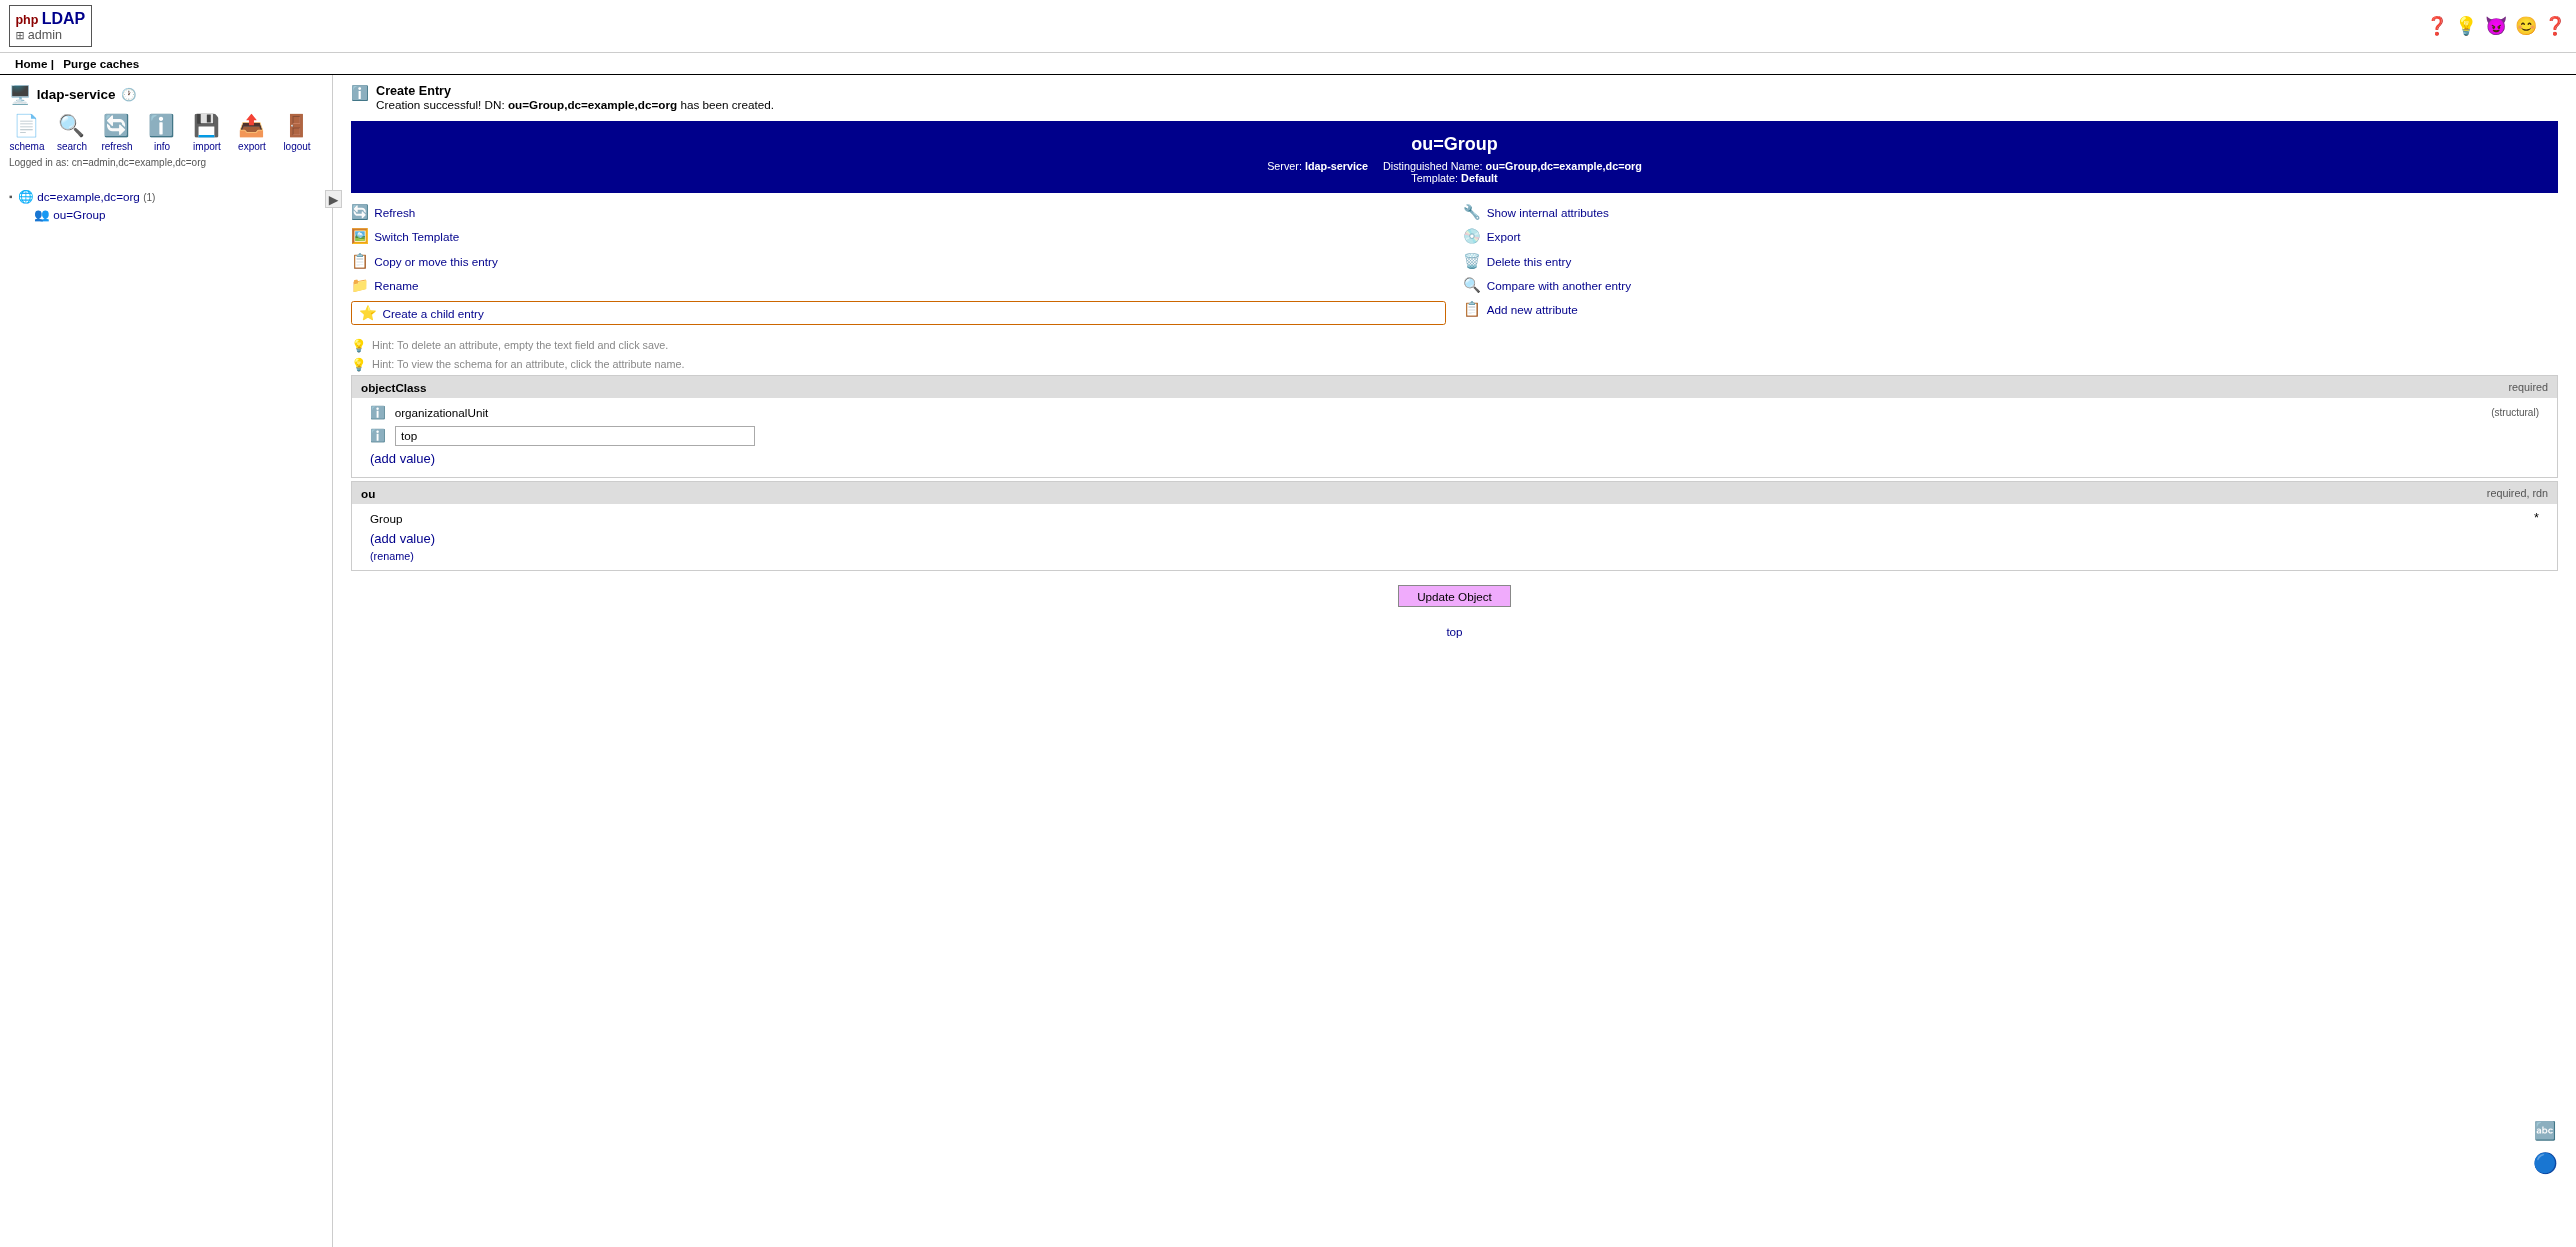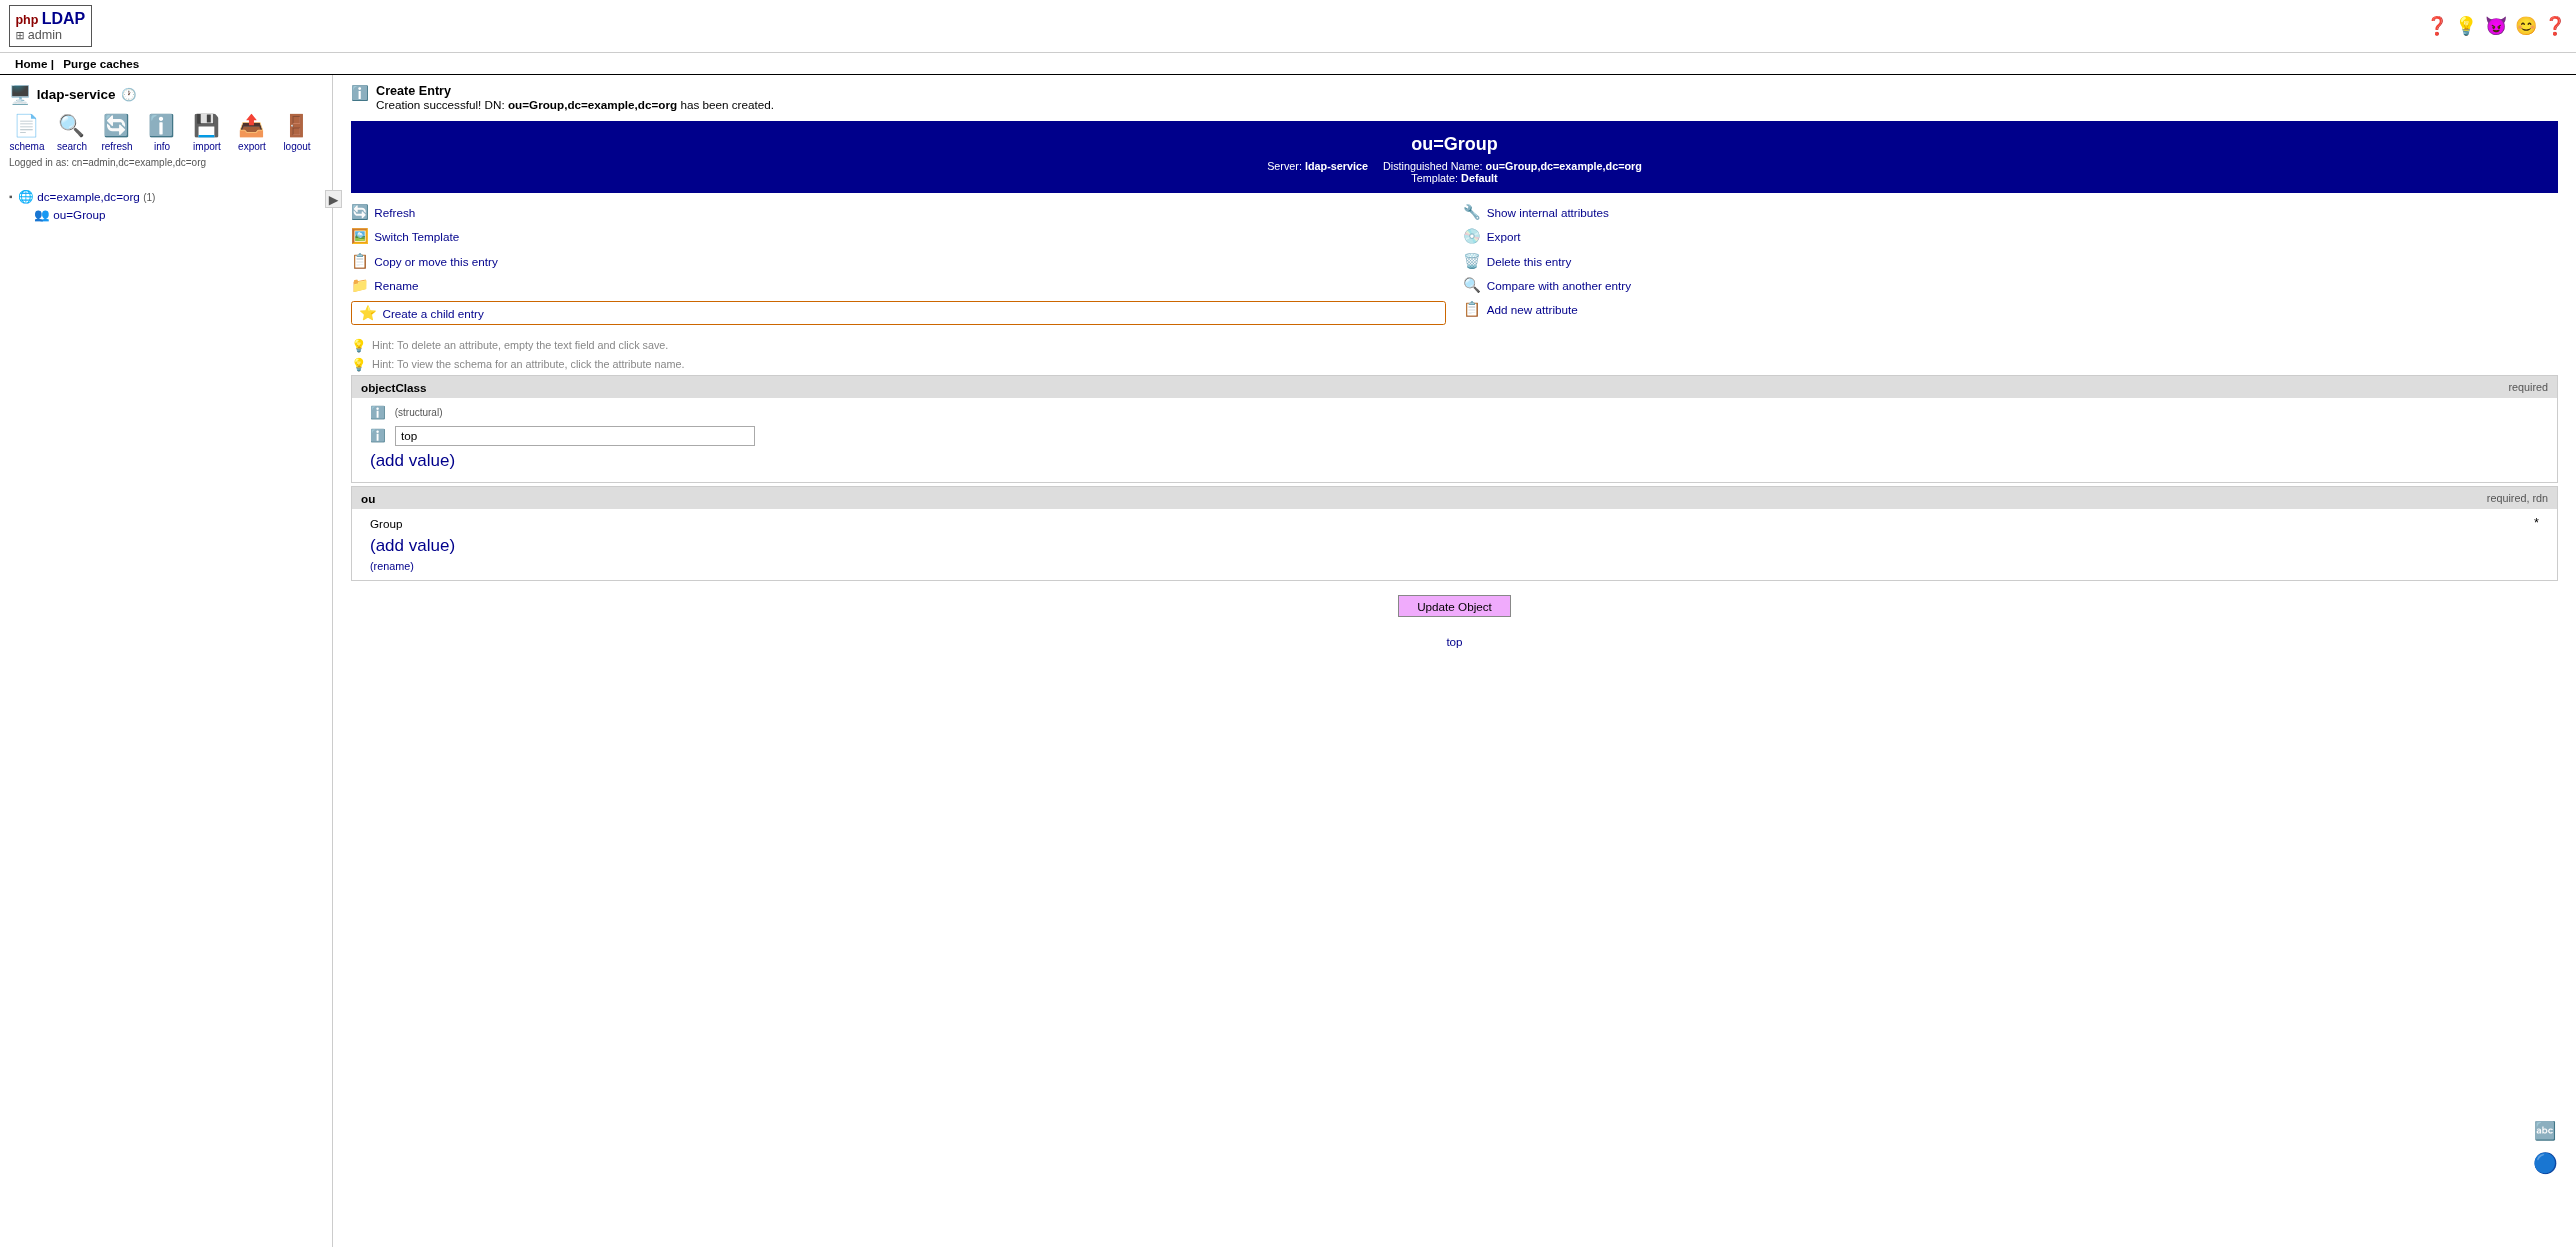--- a/index.html
+++ b/index.html
@@ -174,21 +174,21 @@
     .attr-value { font-size: 11.7px; flex: 1; }
     .attr-value-tag { color: #555; font-size: 10px; }
     .attr-input {
       border: 0.9px solid #aaa;
       padding: 2.7px 5.4px;
       font-size: 11.7px;
       width: 360px;
     }
     .add-value-link {
       color: #00008b;
-      font-size: 17px;
+      font-size: 13px;
       cursor: pointer;
       text-decoration: none;
       display: inline-block;
       margin-bottom: 3.6px;
     }
     .rename-link {
       color: #00008b;
       font-size: 10.8px;
       cursor: pointer;
       text-decoration: none;
@@ -421,20 +421,21 @@
     </div>
 
     <div class="attr-section">
       <div class="attr-header">
         <span>objectClass</span>
         <span class="attr-required">required</span>
       </div>
       <div class="attr-body">
         <div class="attr-row">
           <span class="attr-info-icon">ℹ️</span>
+          <span class="attr-value">organizationalUnit</span>
           <span class="attr-value-tag">(structural)</span>
         </div>
         <div class="attr-row">
           <span class="attr-info-icon">ℹ️</span>
           <input type="text" class="attr-input" value="top" style="">
         </div>
         <div>
           <a href="#" class="add-value-link">(add value)</a>
         </div>
       </div>

